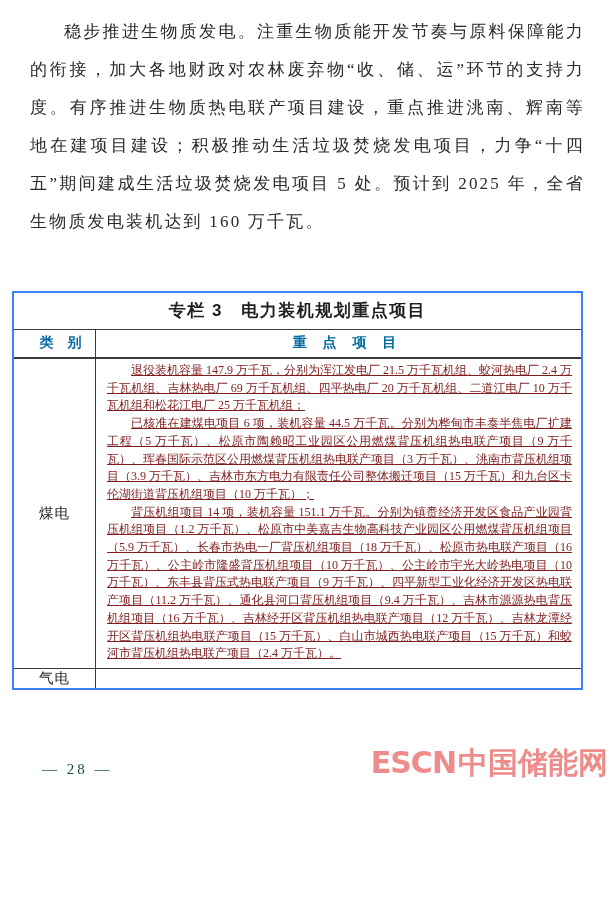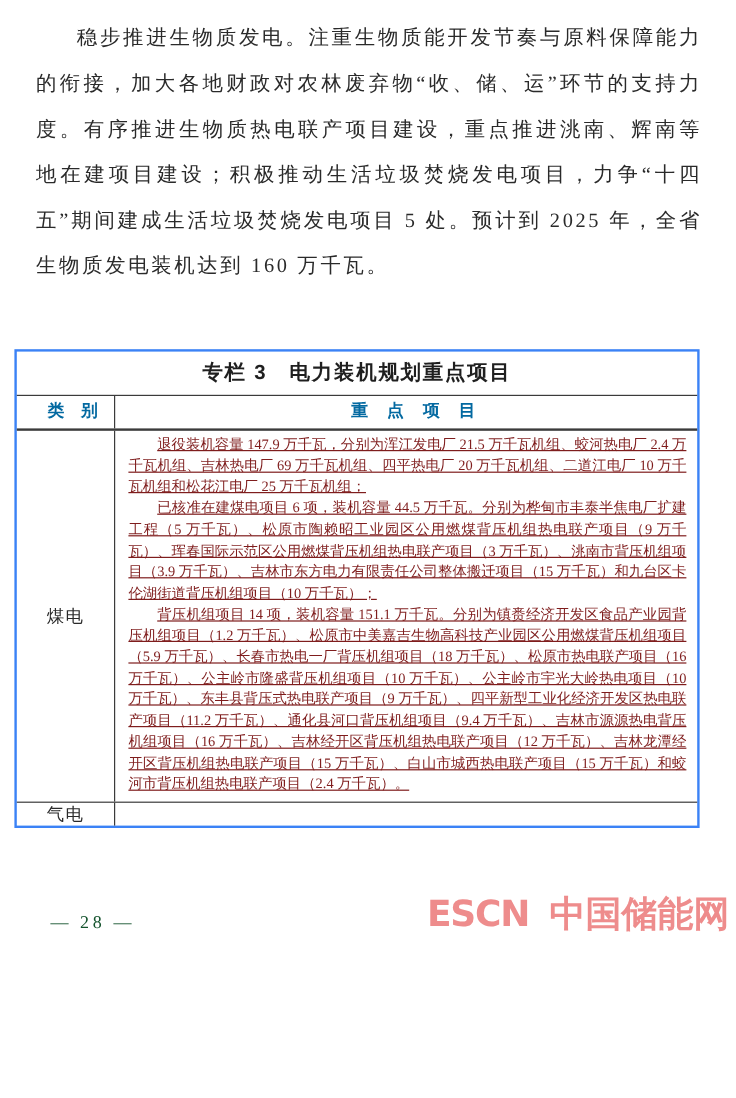--- a/index.html
+++ b/index.html
@@ -98,21 +98,21 @@
     position: absolute;
     right: 5px;
     bottom: 16px;
     color: #ee8c8c;
     font-weight: 700;
     font-size: 30px;
     line-height: 1;
     white-space: nowrap;
     font-family: "DejaVu Sans", "Liberation Sans", sans-serif;
   }
-  .wm-latin { letter-spacing: -1px; margin-right: 17px; }
+  .wm-latin { letter-spacing: -1px; margin-right: 2px; }
   .wm-cjk { letter-spacing: 0; }
 </style>
 </head>
 <body>
 
 <div class="page">
 
   <p class="intro">稳步推进生物质发电。注重生物质能开发节奏与原料保障能力的衔接，加大各地财政对农林废弃物“收、储、运”环节的支持力度。有序推进生物质热电联产项目建设，重点推进洮南、辉南等地在建项目建设；积极推动生活垃圾焚烧发电项目，力争“十四五”期间建成生活垃圾焚烧发电项目 5 处。预计到 2025 年，全省生物质发电装机达到 160 万千瓦。</p>
 
   <div class="box">

